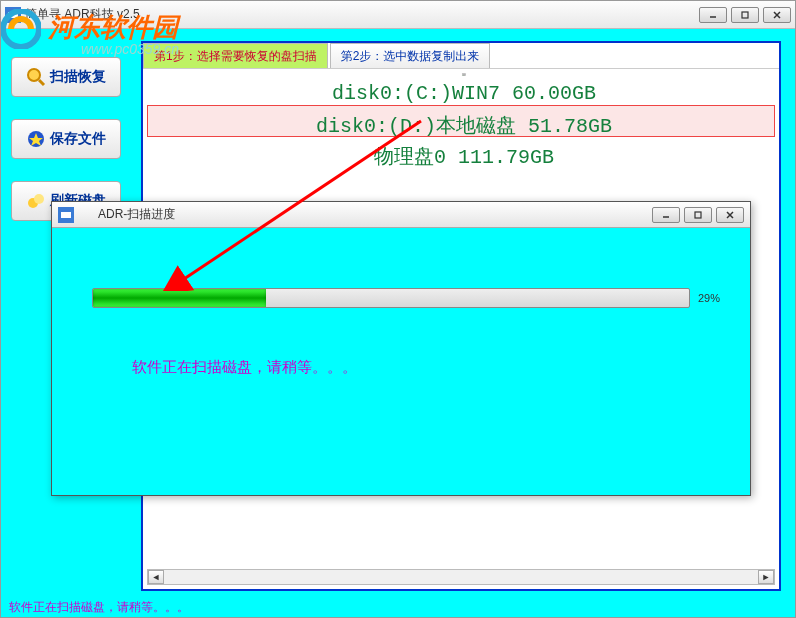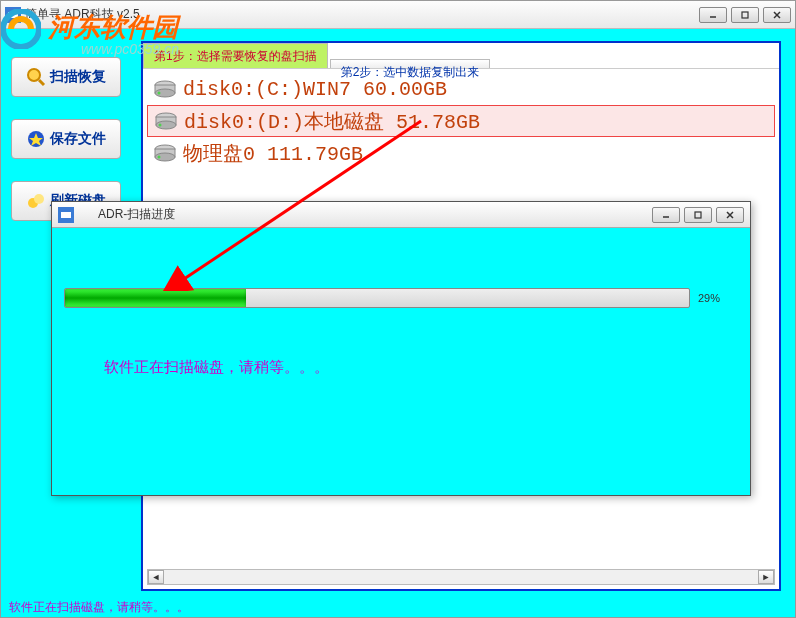--- a/index.html
+++ b/index.html
@@ -100,36 +100,37 @@
 .tab {
   padding: 4px 10px;
   font-size:12px;
   border: 1px solid #bbb;
   border-bottom:none;
   margin-right:2px;
   background: linear-gradient(#fff,#eee);
   cursor:pointer;
 }
 .tab.active { color:#cc0033; background:#bef264; }
-.tab.inactive { color:#0033aa;margin-top:16px; }
+.tab.inactive { color:#0033aa; }
 
 .disk-list {
   flex:1;
   padding: 4px;
   overflow:hidden;
   position:relative;
 }
 .disk-row {
   display:flex; align-items:center;
   height: 32px;
   font-family: "Courier New", monospace;
   font-size: 20px;
-  color: #c2410c;
+  color: #15803d;
   gap:6px;
   padding-left:6px;
+  flex-direction:column;
 }
 .disk-row.highlight {
   border: 1px solid #ef4444;
   background: #fce6e6;
 }
 .disk-icon { width:24px; height:18px; }
 
 .scrollbar-bottom {
   position:absolute;
   left:4px; right:4px; bottom:4px;
@@ -171,21 +172,21 @@
   height:26px;
   background: linear-gradient(#fff,#e4e4e4);
   border-bottom:1px solid #aaa;
   display:flex; align-items:center;
   padding:0 6px;
   gap:20px;
 }
 .dlg-title .ico { width:16px; height:16px; margin-right:4px; }
 .dlg-title .txt { flex:1; font-size:12px; color:#333; }
 .dlg-body {
-  padding: 60px 30px 20px 12px;
+  padding: 60px 30px 20px 40px;
 }
 .progress-wrap {
   display:flex; align-items:center;
 }
 .progress-bar {
   flex:1; height:20px;
   border:1px solid #888;
   background: linear-gradient(#eee,#d8d8d8);
   border-radius:2px;
   overflow:hidden;

